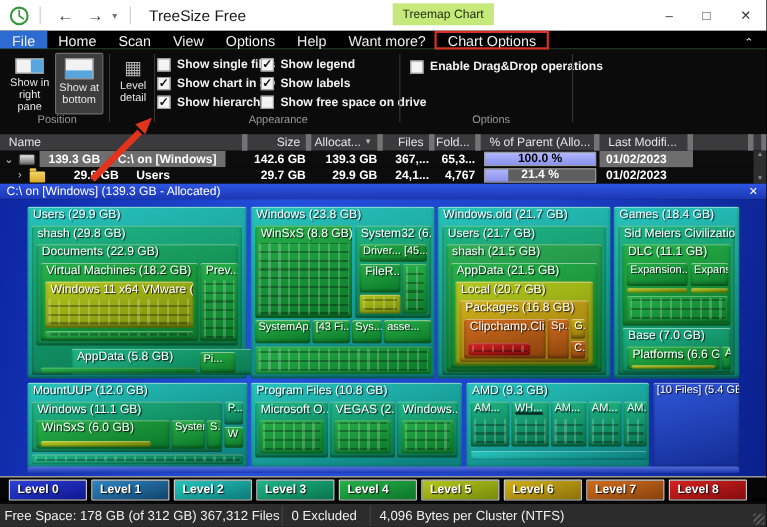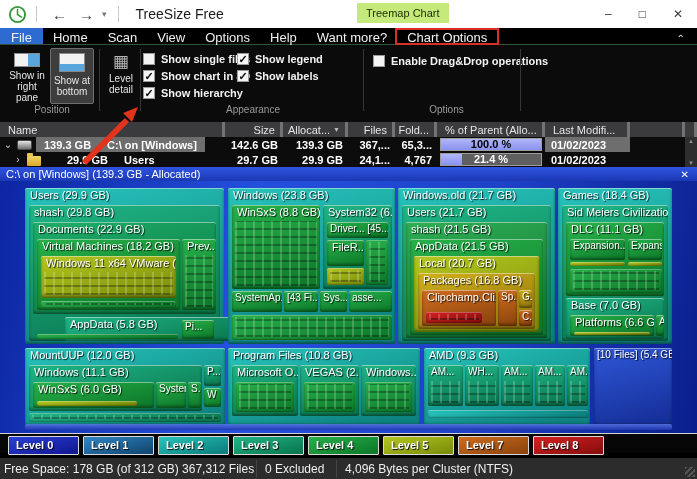--- a/index.html
+++ b/index.html
@@ -47,21 +47,21 @@
   .cb{display:flex;align-items:center;height:17px;gap:6px}
   .cbx{width:12px;height:12px;background:#f4f4f4;border:1px solid #9a9a9a;color:#101010;
     font-size:11px;line-height:11px;font-weight:700;text-align:center}
   .cbl{color:#f2f2f2;font-size:11px;font-weight:600;white-space:nowrap}
   .arrow-annot{position:absolute;left:80px;top:50px;z-index:30;pointer-events:none}
 
   
   .grid{position:absolute;left:0;top:122px;width:697px;}
   .hdr{display:grid;grid-template-columns:225px 58px 65px 47px 42px 108px 85px 55px 12px;
     height:15px;background:#3b3b3d;color:#e4e4e4;font-size:11px}
-  .hdr>div{border-right:3px solid #737373;display:flex;align-items:center;overflow:hidden;white-space:nowrap}
+  .hdr>div{border-right:5px solid #737373;display:flex;align-items:center;overflow:hidden;white-space:nowrap}
   .hc-l{padding-left:8px}.hc-r{justify-content:flex-end;padding-right:5px}
   .sorticon{font-size:7px;color:#b9b9b9;margin-left:3px}
   .row{display:grid;grid-template-columns:225px 58px 65px 47px 42px 108px 85px 55px 12px;
     height:15px;background:#0c0c0c;color:#fff;font-size:11px;font-weight:700}
   .row>div{display:flex;align-items:center;overflow:hidden;white-space:nowrap}
   .num{justify-content:flex-end;padding-right:5px}
   .namecell{padding-left:3px;gap:4px}
   .chev{color:#c9c9c9;font-size:10px;font-weight:400;width:10px;text-align:center}
   .chev.indent{margin-left:10px}
   .ic-drive{width:15px;height:10px;background:linear-gradient(180deg,#e6e6e6,#6f6f6f);
@@ -200,20 +200,24 @@
       </div>
     <div class="checks" style="left:237px;top:5px">
         <div class="cb">
           <span class="cbx">✓</span>
           <span class="cbl">Show legend</span>
         </div>
         <div class="cb">
           <span class="cbx">✓</span>
           <span class="cbl">Show labels</span>
         </div>
+        <div class="cb">
+          <span class="cbx"></span>
+          <span class="cbl">Show free space on drive</span>
+        </div>
       </div>
     <div class="vsep" style="left:363px"></div>
     <div class="checks" style="left:373px;top:7px">
         <div class="cb">
           <span class="cbx"></span>
           <span class="cbl">Enable Drag&amp;Drop operations</span>
         </div>
       </div>
     <div class="vsep" style="left:520px"></div>
     <div class="rgrouplbl" style="left:6px;width:92px">Position</div>
@@ -452,21 +456,21 @@
       </div>
       <div class="blk lv4 tex deco" style="left: 236px; top: 201px; width: 58px; height: 30px;"></div>
       <div class="blk lv4 tex deco" style="left: 304px; top: 201px; width: 51px; height: 30px;"></div>
       <div class="blk lv4 tex deco" style="left: 365px; top: 201px; width: 47px; height: 30px;"></div>
       <div class="blk lv2" style="left: 424px; top: 167px; width: 166px; height: 78px;">
         <span>AMD (9.3 GB)</span>
       </div>
       <div class="blk lv3 tex sm" style="left: 428px; top: 184px; width: 35px; height: 41px;">
         <span>AM...</span>
       </div>
-      <div class="blk lv3 tex sm" style="left: 465px; top: 184px; width: 34px; height: 41px;">
+      <div class="blk lv3 tex sm" style="left: 465px; top: 184px; width: 34px; height: 41px; text-decoration: underline;">
         <span>WH...</span>
       </div>
       <div class="blk lv3 tex sm" style="left: 501px; top: 184px; width: 32px; height: 41px;">
         <span>AM...</span>
       </div>
       <div class="blk lv3 tex sm" style="left: 535px; top: 184px; width: 30px; height: 41px;">
         <span>AM...</span>
       </div>
       <div class="blk lv3 tex sm" style="left: 567px; top: 184px; width: 21px; height: 41px;">
         <span>AM...</span>
@@ -477,20 +481,21 @@
       </div>
     </div>
 
   <div class="legend">
       <div class="lgi lv0">Level 0</div>
       <div class="lgi lv1">Level 1</div>
       <div class="lgi lv2">Level 2</div>
       <div class="lgi lv3">Level 3</div>
       <div class="lgi lv4">Level 4</div>
       <div class="lgi lv5">Level 5</div>
+      <div class="lgi lv6">Level 6</div>
       <div class="lgi lv7">Level 7</div>
       <div class="lgi lv8">Level 8</div>
     </div>
 
   <div class="statusbar">
     <span class="st1">Free Space: 178 GB  (of 312 GB) 367,312 Files</span>
     <div class="stsep" style="left:256px"></div>
     <span class="st2">0 Excluded</span>
     <div class="stsep" style="left:336px"></div>
     <span class="st3">4,096 Bytes per Cluster (NTFS)</span>

